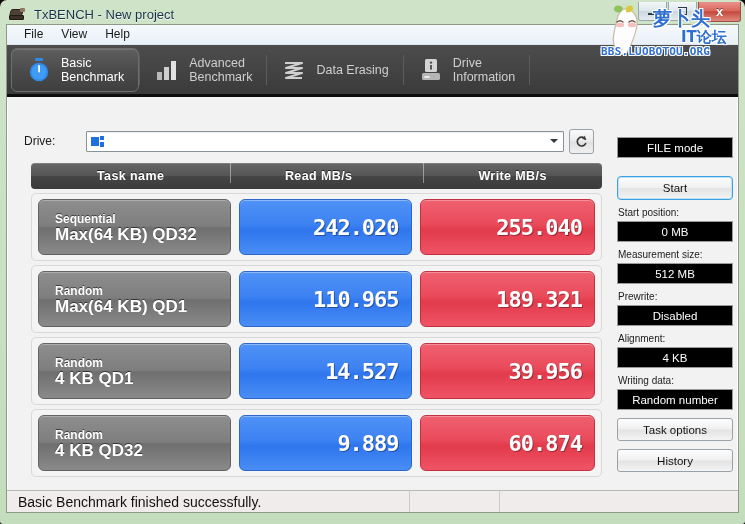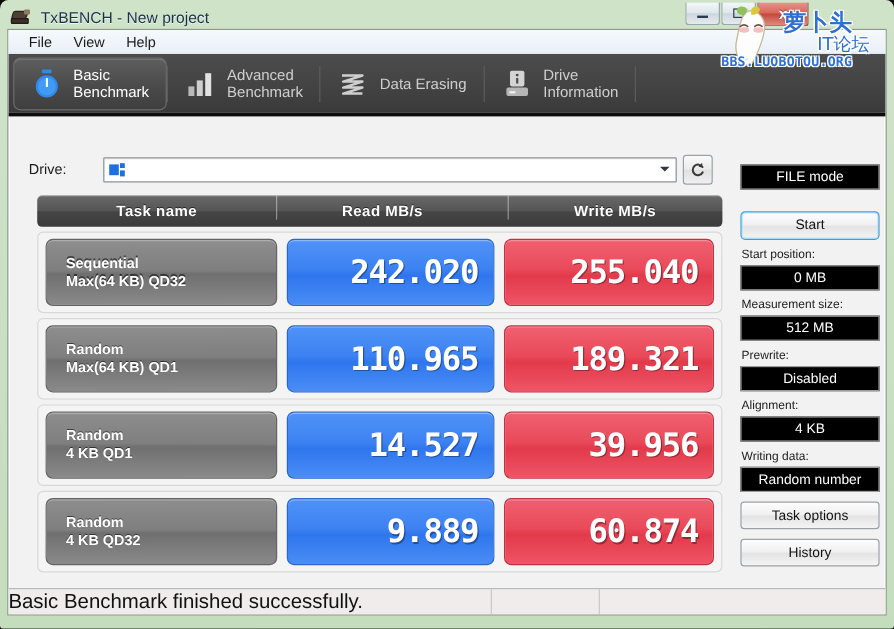--- a/index.html
+++ b/index.html
@@ -12,21 +12,21 @@
   #app {
     position: relative;
     width: 745px; height: 524px;
     background: linear-gradient(180deg,#cfe3c8 0%,#c4ddbd 100%);
     border-radius: 7px 7px 3px 3px;
     overflow: hidden;
   }
 
   
   .titlebar {
-    position:absolute; left:0; top:0; width:678px; height:28px;
+    position:absolute; left:0; top:0; width:745px; height:28px;
     display:flex; align-items:center;
   }
   .title-icon {
     margin-left:9px; width:17px; height:15px; position:relative; flex:none;
   }
   .title-icon .b1 {
     position:absolute; left:1px; top:2px; width:13px; height:7px;
     background:#4d4035; border:1px solid #2b231b; border-radius:2px;
     transform: skewX(-16deg);
   }
@@ -72,21 +72,21 @@
     background:#f2f2f2;
     border:1px solid #8d9a87;
     box-shadow: inset 0 0 0 1px #ffffff;
     overflow:hidden;
   }
 
   
   .menubar {
     height:20px; width:100%;
     background: linear-gradient(180deg,#f5f9fd 0%,#e9f0f7 100%);
-    display:flex; align-items:center; padding-left:8px;
+    display:flex; padding-left:8px;
     border-bottom:1px solid #dfe6ec;
   }
   .menuitem { font-size:12px; color:#1a1a1a; padding:2px 9px; }
 
   
   .tabstrip {
     height:52px; width:100%;
     background: linear-gradient(180deg,#4c4c4c 0%,#444444 50%,#3a3a3a 100%);
     display:flex; align-items:center; padding:0 4px;
     border-bottom:3px solid #0d0d0d;
@@ -166,27 +166,27 @@
   }
   .task-cell {
     width:196px; height:56px; border-radius:6px;
     background: linear-gradient(180deg,#8e8e8e 0%,#7e7e7e 48%,#6f6f6f 52%,#8a8a8a 100%);
     border:1px solid #636363;
     box-shadow: inset 0 1px 0 rgba(255,255,255,.28);
     display:flex; flex-direction:column; justify-content:center;
     padding-left:16px;
   }
   .task-l1 { font-size:12px; font-weight:bold; color:#fff; text-shadow:0 -1px 0 rgba(0,0,0,.55); line-height:15px; }
-  .task-l2 { font-size:12px; font-weight:bold; color:#fff; text-shadow:0 -1px 0 rgba(0,0,0,.55); line-height:15px; }
+  .task-l2 { font-size:17px; font-weight:bold; color:#fff; text-shadow:0 -1px 0 rgba(0,0,0,.55); line-height:15px; }
   .val {
     height:56px; border-radius:6px; margin-left:8px;
     display:flex; align-items:center; justify-content:flex-end;
     padding-right:12px;
     font-family:"DejaVu Sans Mono", monospace;
-    font-size:27px; font-weight:bold; color:#ffffff; letter-spacing:-1px;
+    font-size:22px; font-weight:bold; color:#ffffff; letter-spacing:-1px;
     text-shadow: 1px 1px 0 rgba(0,0,0,.35);
   }
   .val.read {
     width:175px;
     background: linear-gradient(180deg,#4f92f7 0%,#3d82f2 45%,#2f76ee 55%,#4a8df5 100%);
     border:1px solid #2c68c9;
     box-shadow: inset 0 1px 0 rgba(255,255,255,.35);
   }
   .val.write {
     width:178px;
@@ -216,22 +216,22 @@
   .spacer18 { height:18px; }
   .spacer8 { height:8px; }
 
   
   .statusbar {
     position:absolute; left:0; bottom:0; width:100%; height:22px;
     background:#f0eceb; border-top:1px solid #b9b9b9;
     display:flex; align-items:stretch;
   }
   .sb-pane {
-    display:flex; align-items:center; padding-left:0;
-    font-size:17px; color:#111;
+    display:flex; align-items:center; padding-left:11px;
+    font-size:14px; color:#111;
     border-right:1px solid #cdc9c8;
   }
   .sb-pane.p0 { width:403px; }
   .sb-pane.p1 { width:90px; }
   .sb-pane.p2 { flex:1; border-right:none; }
 
   
   .watermark {
     position:absolute; right:0px; top:0px; width:152px; height:62px;
     pointer-events:none;
@@ -239,21 +239,21 @@
   .wm-radish { position:absolute; left:6px; top:3px; width:58px; height:58px; }
   .wm-cn1 {
     position:absolute; left:60px; top:6px;
     font-family:"DejaVu Sans", sans-serif;
     font-size:19px; font-weight:bold; color:#2f6fd0;
     text-shadow: 1px 1px 0 #fff, -1px -1px 0 #fff, 1px -1px 0 #fff, -1px 1px 0 #fff;
   }
   .wm-cn2 {
     position:absolute; left:88px; top:28px;
     font-family:"DejaVu Sans", sans-serif;
-    font-size:15px; font-weight:normal; color:#2f6fd0;
+    font-size:15px; font-weight:bold; color:#2f6fd0;
     text-shadow: 1px 1px 0 #fff, -1px -1px 0 #fff, 1px -1px 0 #fff, -1px 1px 0 #fff;
   }
   .wm-url {
     position:absolute; left:8px; top:45px;
     font-family:"DejaVu Sans Mono", monospace;
     font-size:11px; font-weight:bold; color:#2f6fd0; letter-spacing:.2px;
     text-shadow: 1px 1px 0 #fff, -1px -1px 0 #fff, 1px -1px 0 #fff, -1px 1px 0 #fff;
   }
 </style>
 </head>

